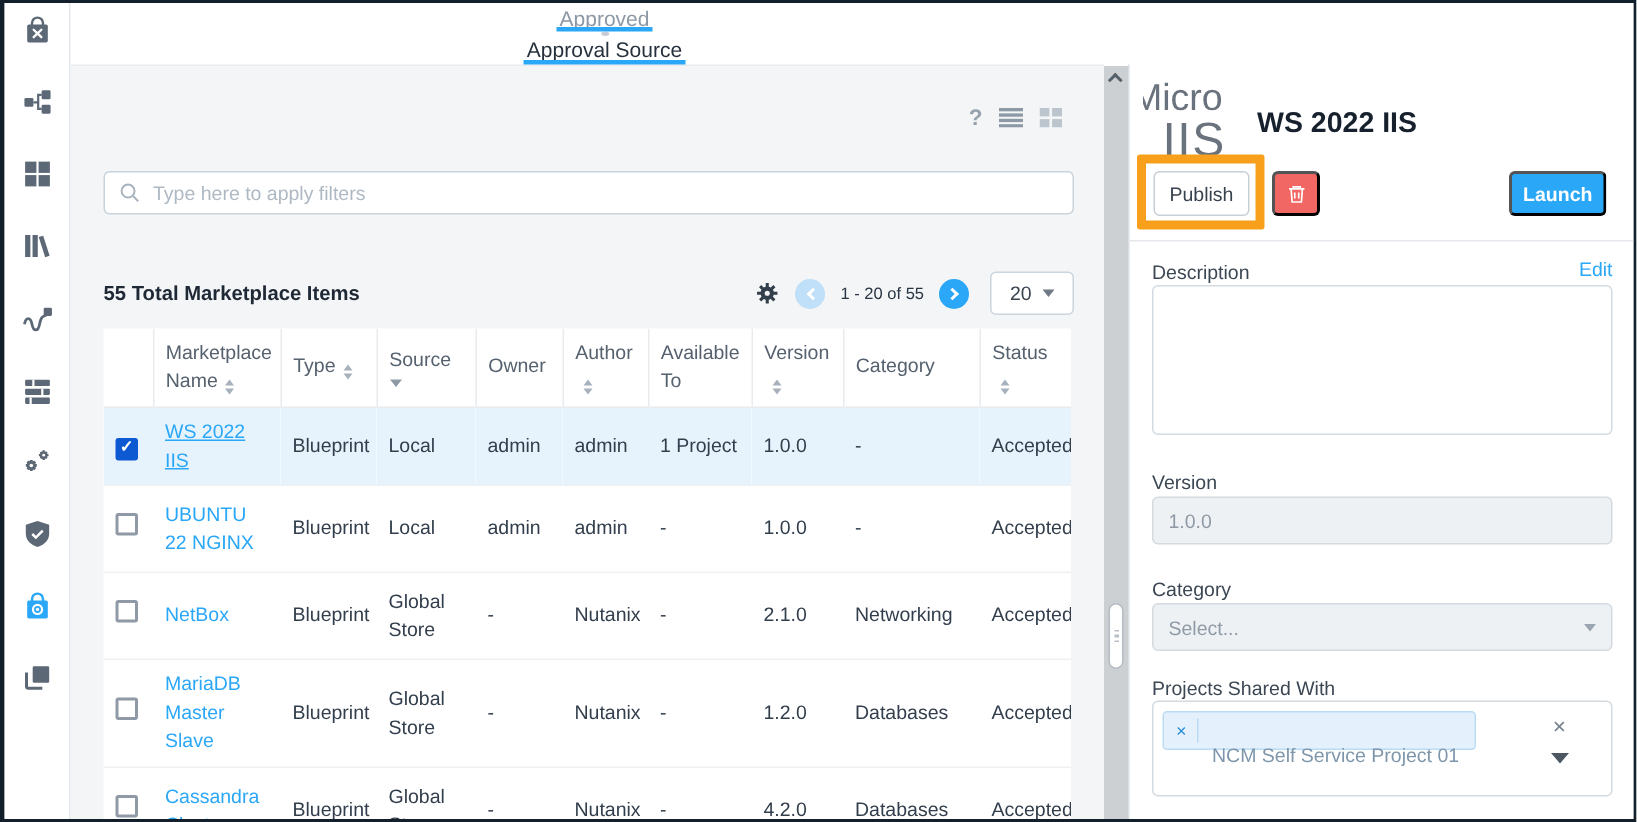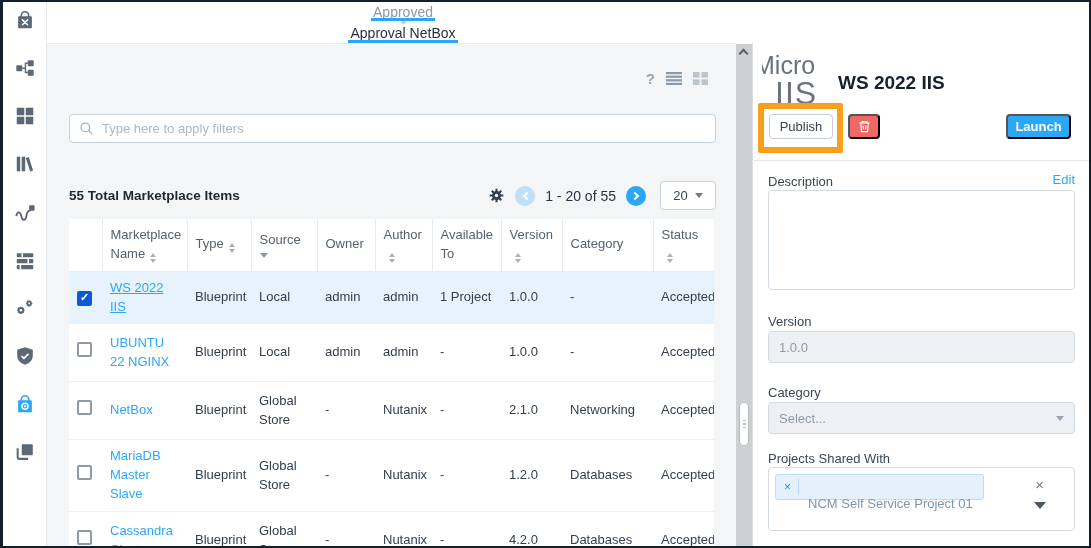--- a/index.html
+++ b/index.html
@@ -38,21 +38,21 @@
     display:flex; align-items:center; justify-content:space-between; }
   .meta-total { font-weight:bold; font-size:13.5px; color:#1f2935; }
   .pager { display:flex; align-items:center; gap:10px; }
   .pg-circle { width:20px; height:20px; border-radius:50%; display:flex; align-items:center;
     justify-content:center; cursor:pointer; }
   .pg-prev { background:#bfe0f8; }
   .pg-next { background:#2ba7f7; }
   .chev { width:6px; height:6px; border-left:2px solid #fff; border-top:2px solid #fff; }
   .chev.l { transform:rotate(-45deg); margin-left:3px; }
   .chev.r { transform:rotate(135deg); margin-right:3px; }
-  .pg-label { color:#2a3543; font-size:14px; }
+  .pg-label { color:#2a3543; font-size:11px; }
   .pagesize { width:56px; height:29px; background:#fff; border:1px solid #ccd4dc; border-radius:4px;
     margin-left:4px; display:flex; align-items:center; justify-content:center; gap:7px;
     color:#3a4550; cursor:pointer; }
   .caret-dn { width:0; height:0; border-left:4px solid transparent; border-right:4px solid transparent;
     border-top:5px solid #6f7a85; }
   
   .table-card { position:absolute; left:22px; top:175px; width:645px; height:329px; background:#fff; overflow:hidden; }
   table { border-collapse:collapse; table-layout:fixed; width:645px; }
   th { font-weight:400; color:#55616e; font-size:13px; text-align:left; padding:7px 8px; height:47px;
     border-left:1px solid #e8ecef; border-bottom:1px solid #e8ecef; vertical-align:middle; line-height:1.45; }
@@ -82,21 +82,21 @@
   .scroll-thumb i { width:3px; height:1.5px; background:#b9bfc6; display:block; }
   
   .panel { position:absolute; left:749px; top:0; right:0; bottom:0; background:#fff;padding-left:6px; }
   .panel .vline { position:absolute; left:0; top:41px; bottom:0; width:1px; background:#d9dee3; }
   .logo-clip { position:absolute; left:10px; top:50px; width:62px; height:53px; overflow:hidden; color:#6a737d; }
   .logo-top { font-size:25px; margin-left:-8px; letter-spacing:0; line-height:1.05; }
   .logo-bottom { font-size:32px; margin-left:13px; margin-top:-3px; letter-spacing:1px; }
   .panel-title { position:absolute; left:86px; top:70px; font-size:19px; font-weight:bold; color:#17212e; }
   .hl-box { position:absolute; left:6px; top:101px; width:85px; height:50px;
     border:6px solid #f8a01b; border-radius:2px; z-index:3; }
-  .btn { position:absolute; height:25px; border-radius:4px; display:flex; align-items:center;
+  .btn { position:absolute; height:30px; border-radius:4px; display:flex; align-items:center;
     justify-content:center; font-size:13px; cursor:pointer; z-index:4; }
   .btn-publish { left:17px; top:112px; width:64px; background:#fff; border:1px solid #c6cfd6; color:#38424e; }
   .btn-delete { left:96px; top:112px; width:32px; background:#f16764; }
   .btn-launch { right:18px; top:112px; width:65px; background:#2ba7f7; color:#fff; font-weight:bold; }
   .panel-divider { position:absolute; left:0; right:0; top:158px; height:1px; background:#e4e8ec; }
   .fld-label { position:absolute; left:16px; font-size:13px; color:#3c4754; }
   .edit-link { position:absolute; right:14px; top:170px; color:#2ba7f7; font-size:13px; cursor:pointer; }
   .desc-area { position:absolute; left:16px; right:14px; top:188px; height:100px; border:1px solid #d3dae0;
     border-radius:4px; resize:none; outline:none; background:#fff; font-family:"Liberation Sans",sans-serif; }
   .ro-input { position:absolute; left:16px; right:14px; height:32px; background:#eef1f4;
@@ -189,21 +189,21 @@
           </svg></span></div>
     </aside>
 
   <header class="tabbar">
     <div class="tab">
       <span>Approved</span>
       <span class="bar"></span>
     </div>
     <span class="tab-dot"></span>
     <div class="tab active">
-      <span>Approval NetBox</span>
+      <span>Approval Source</span>
       <span class="bar"></span>
     </div>
   </header>
 
   <section class="content">
 
     <div class="view-tools">
       <span class="help-glyph">?</span>
       <span class="vt">
         <svg width="16" height="13" viewBox="0 0 16 13">

